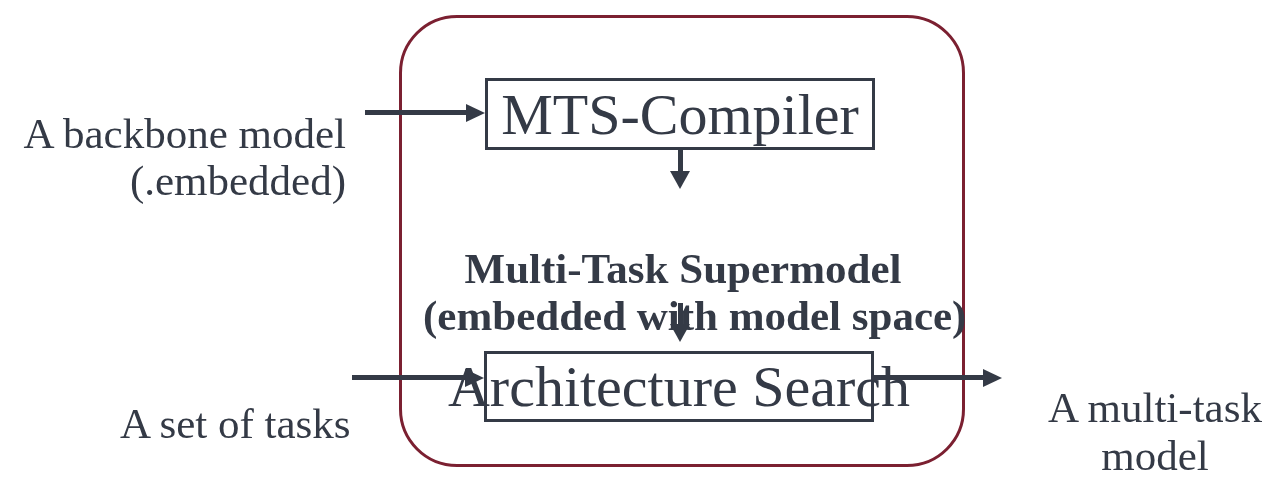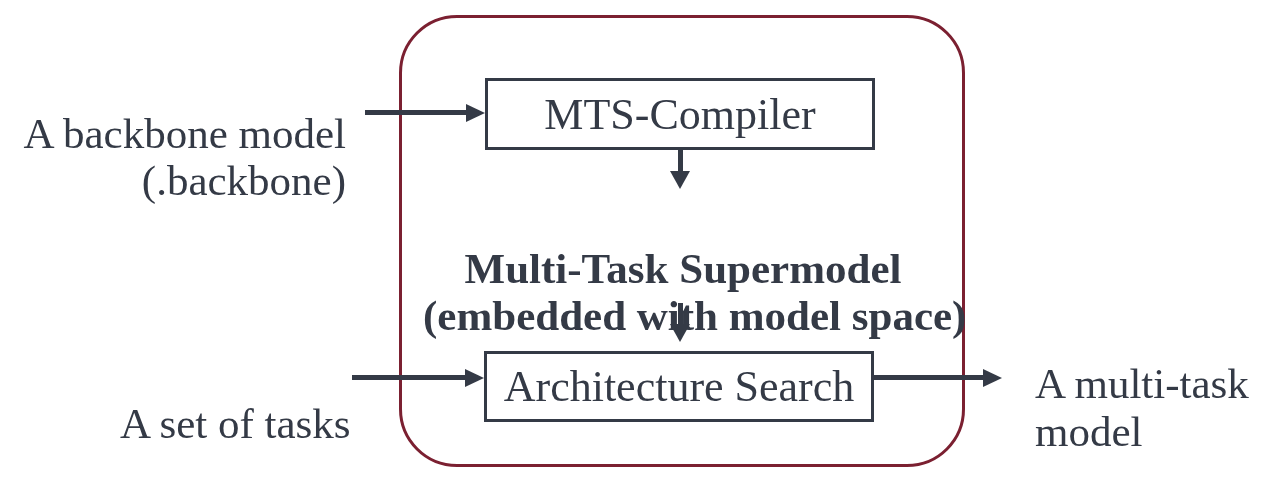--- a/index.html
+++ b/index.html
@@ -27,30 +27,30 @@
     border-radius: 58px;
     background: transparent;
   }
   .node {
     position: absolute;
     border: 3px solid var(--ink);
     background: var(--background);
     display: flex;
     align-items: center;
     justify-content: center;
-    font-size: 44px;
+    font-size: 58px;
     white-space: nowrap;
   }
   .node-compiler { left: 485px; top: 78px;  width: 390px; height: 72px; }
   .node-search   { left: 484px; top: 351px; width: 390px; height: 71px; }
   .label { position: absolute; line-height: 47px; white-space: nowrap; margin-top: 48px; }
   .label-backbone   { left: 0;      top: 62px;  width: 346px; text-align: right;  }
   .label-tasks      { left: 120px;  top: 352px; }
   .label-supermodel { left: 423px;  top: 197px; width: 520px; text-align: center; font-weight: bold; }
-  .label-output     { left: 1035px; top: 312px; width: 240px; text-align: left; line-height: 48px; }
+  .label-output     { left: 1035px; top: 336px; width: 240px; text-align: center; line-height: 48px; }
   .arrow-line { position: absolute; background: var(--ink); }
   .arrow-head { position: absolute; width: 0; height: 0; }
   .head-right {
     border-top: 9px solid transparent;
     border-bottom: 9px solid transparent;
     border-left: 19px solid var(--ink);
   }
   .head-down {
     border-left: 10px solid transparent;
     border-right: 10px solid transparent;
@@ -59,21 +59,21 @@
 </style>
 </head>
 <body>
 
 <div class="canvas">
 
   <div class="container-outline"></div>
 
   <div class="label label-backbone">
     <div>A backbone model</div>
-    <div>(.backbone)</div>
+    <div>(.embedded)</div>
   </div>
 
   <div class="arrow-line" style="left:365px; top:110px; width:103px; height:5px;"></div>
   <div class="arrow-head head-right" style="left:466px; top:104px;"></div>
 
   <div class="node node-compiler">
     <span>MTS-Compiler</span>
   </div>
 
   <div class="arrow-line" style="left:678px; top:150px; width:5px; height:23px;"></div>

